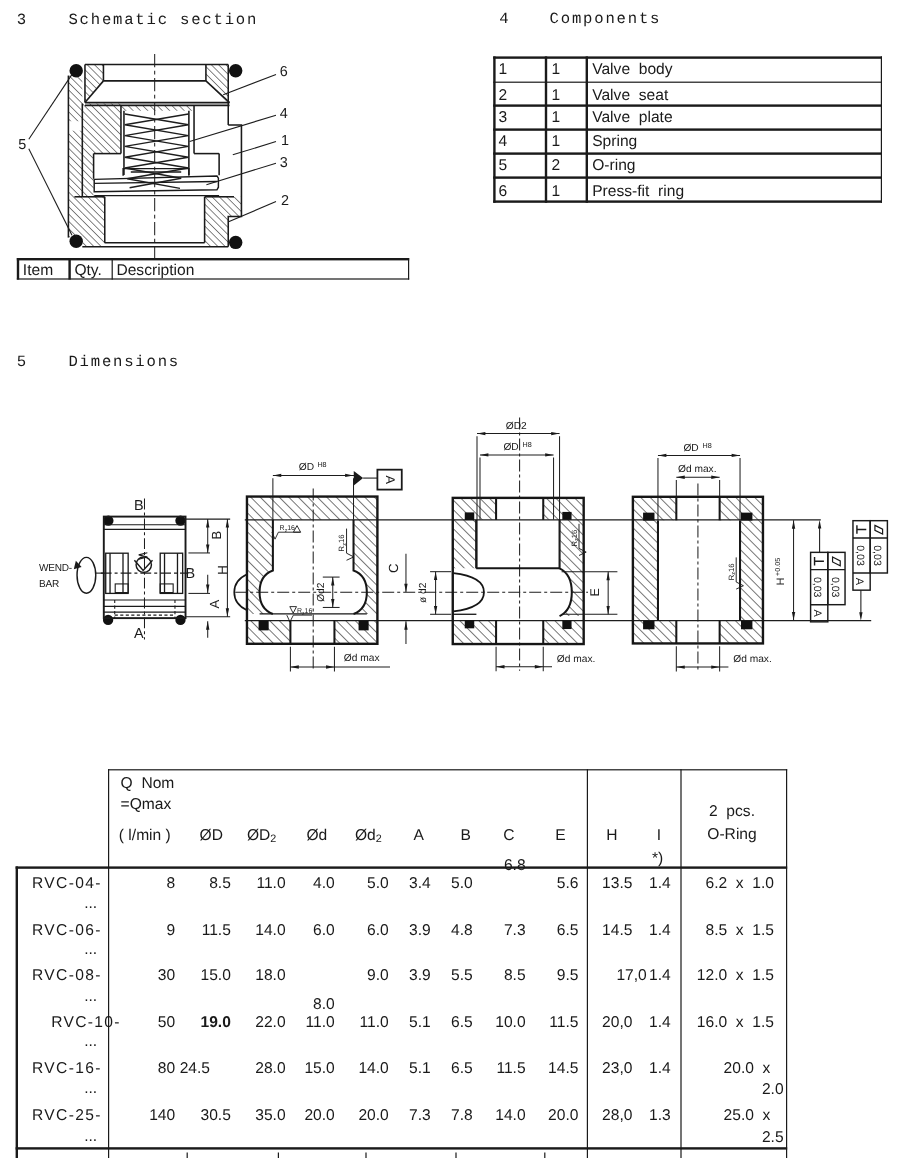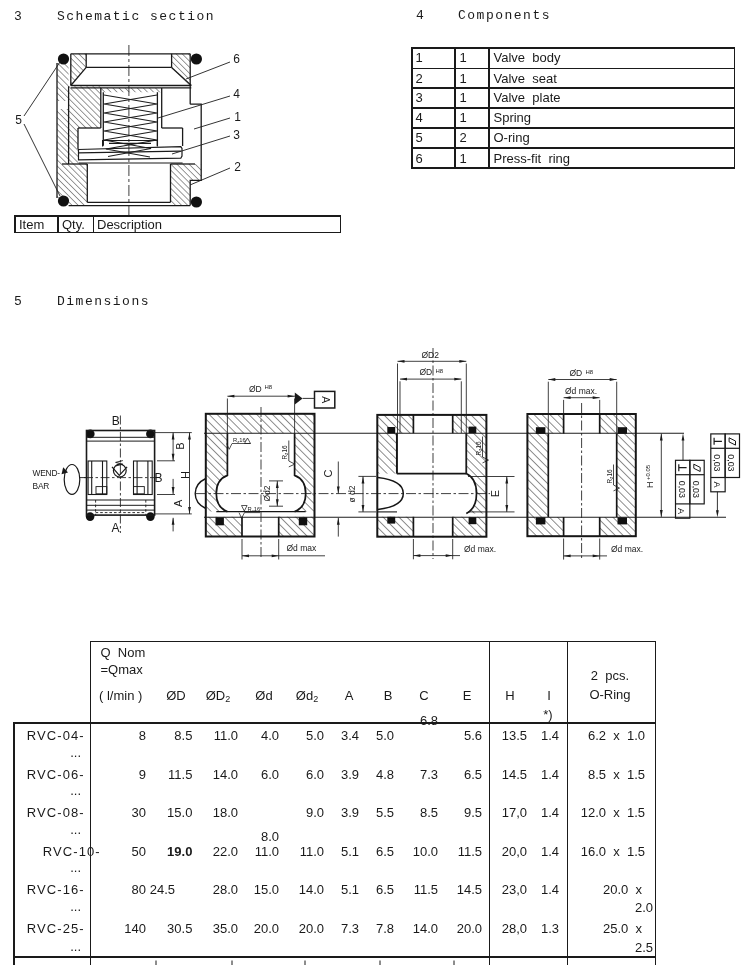--- a/index.html
+++ b/index.html
@@ -127,21 +127,21 @@
 <div class="t r" style="left:41px;top:822.5px;width:40px;">...</div>
 <div class="t r" style="left:86px;top:806px;width:60px;">30</div>
 <div class="t r" style="left:132.4px;top:806px;width:60px;">15.0</div>
 <div class="t r" style="left:178px;top:806px;width:60px;">18.0</div>
 <div class="t r" style="left:219px;top:806px;width:60px;margin-top:24px;">8.0</div>
 <div class="t r" style="left:264px;top:806px;width:60px;">9.0</div>
 <div class="t r" style="left:299px;top:806px;width:60px;">3.9</div>
 <div class="t r" style="left:334px;top:806px;width:60px;">5.5</div>
 <div class="t r" style="left:378px;top:806px;width:60px;">8.5</div>
 <div class="t r" style="left:422px;top:806px;width:60px;">9.5</div>
-<div class="t r" style="left:467px;top:806px;width:60px;">17,0</div>
+<div class="t r" style="left:467px;top:806px;width:60px;padding-left:12px;">17,0</div>
 <div class="t r" style="left:499px;top:806px;width:60px;">1.4</div>
 <div class="t r" style="left:565px;top:806px;width:80px;">12.0  x  1.5</div>
 
 <div class="t" style="left:26.7px;top:844.5px;letter-spacing:1.1px;padding-left:16px;">RVC-10-</div>
 <div class="t r" style="left:41px;top:861px;width:40px;">...</div>
 <div class="t r" style="left:86px;top:844.5px;width:60px;">50</div>
 <div class="t r" style="left:132.4px;top:844.5px;width:60px;font-weight:bold;">19.0</div>
 <div class="t r" style="left:178px;top:844.5px;width:60px;">22.0</div>
 <div class="t r" style="left:219px;top:844.5px;width:60px;">11.0</div>
 <div class="t r" style="left:264px;top:844.5px;width:60px;">11.0</div>

